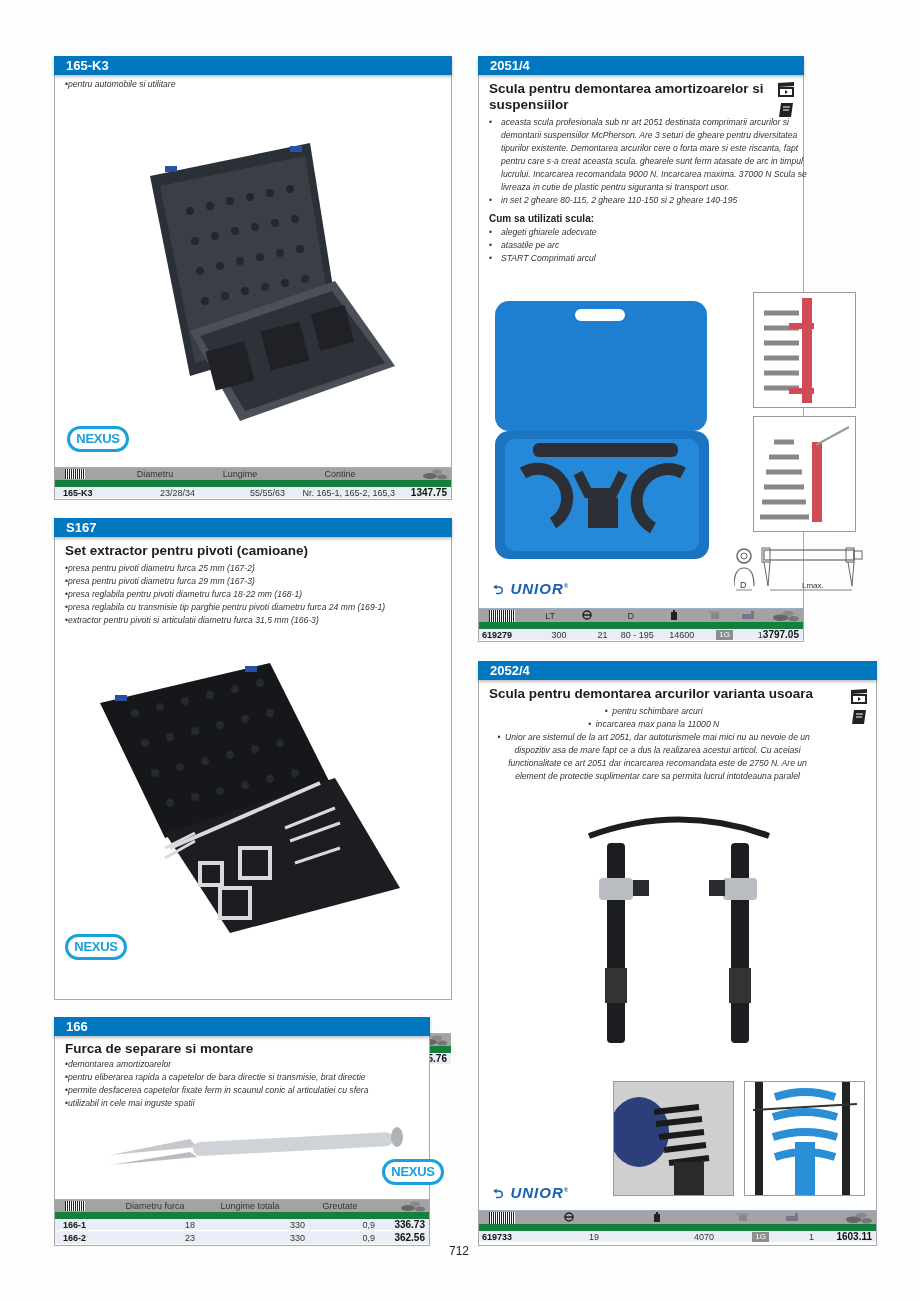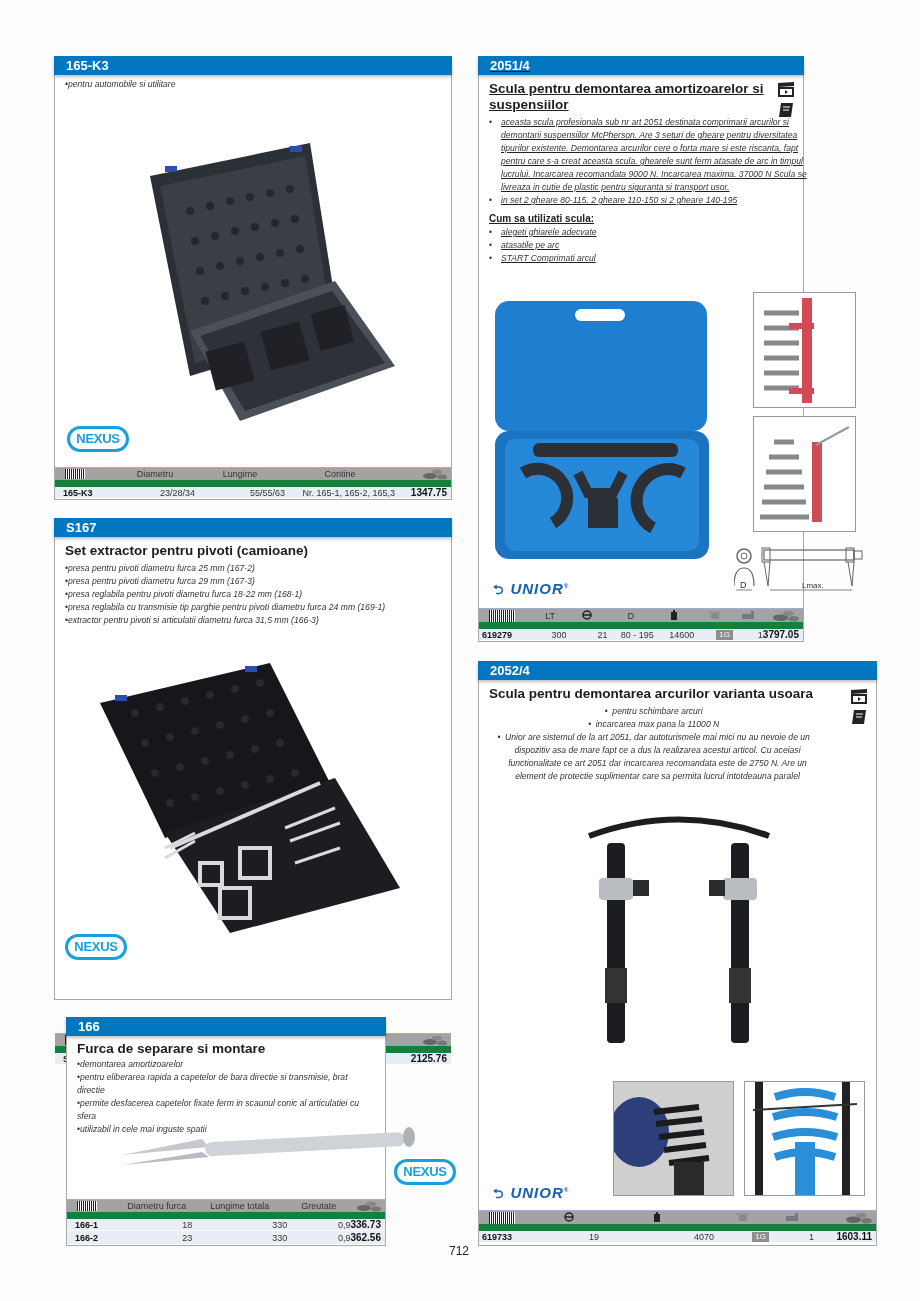--- a/index.html
+++ b/index.html
@@ -178,21 +178,21 @@
     </tr>
     <tr>
       <td class="code">S167</td>
       <td>6 piese</td>
       <td class="price">2125.76</td>
     </tr>
   </tbody>
     </table>
 </div>
 
-<div class="card" style="left:54px; top:1017px; width:320px; height:229px;margin-left:12px;">
+<div class="card" style="left:54px; top:1017px; width:376px; height:229px;">
   <div class="card-head">166</div>
   <div class="card-title" style="padding-top:5px;">Furca de separare si montare</div>
   <ul class="bullets dot" style="padding-top:1px;">
     <li>demontarea amortizoarelor</li>
     <li>pentru eliberarea rapida a capetelor de bara directie si transmisie, brat directie</li>
     <li>permite desfacerea capetelor fixate ferm in scaunul conic al articulatiei cu sfera</li>
     <li>utilizabil in cele mai inguste spatii</li>
   </ul>
   <div class="img-area" style="left:50px; top:100px; width:300px; height:60px;">
     <svg width="300" height="60" viewBox="0 0 300 60">
@@ -227,21 +227,21 @@
       <td class="code">166-2</td>
       <td>23</td>
       <td>330</td>
       <td>0,9</td>
       <td class="price">362.56</td>
     </tr>
   </tbody>
     </table>
 </div>
 
-<div class="card" style="left:478px; top:56px; width:326px; height:586px;text-decoration:underline;">
+<div class="card" style="left:478px; top:56px; width:326px; height:586px;">
   <div class="card-head">2051/4</div>
   <div class="card-title" style="width:320px;">Scula pentru demontarea amortizoarelor si suspensiilor</div>
   <div class="side-icons" style="top:26px;">
     <svg width="18" height="16" viewBox="0 0 18 16">
         <rect x="1" y="5" width="16" height="10" fill="#222"></rect>
         <polygon points="1,1 17,0 17,4 1,5" fill="#222"></polygon>
         <rect x="3" y="7" width="12" height="6" fill="#fff"></rect>
         <polygon points="8,8 11,10 8,12" fill="#222"></polygon>
       </svg>
     <svg width="16" height="16" viewBox="0 0 16 16">

